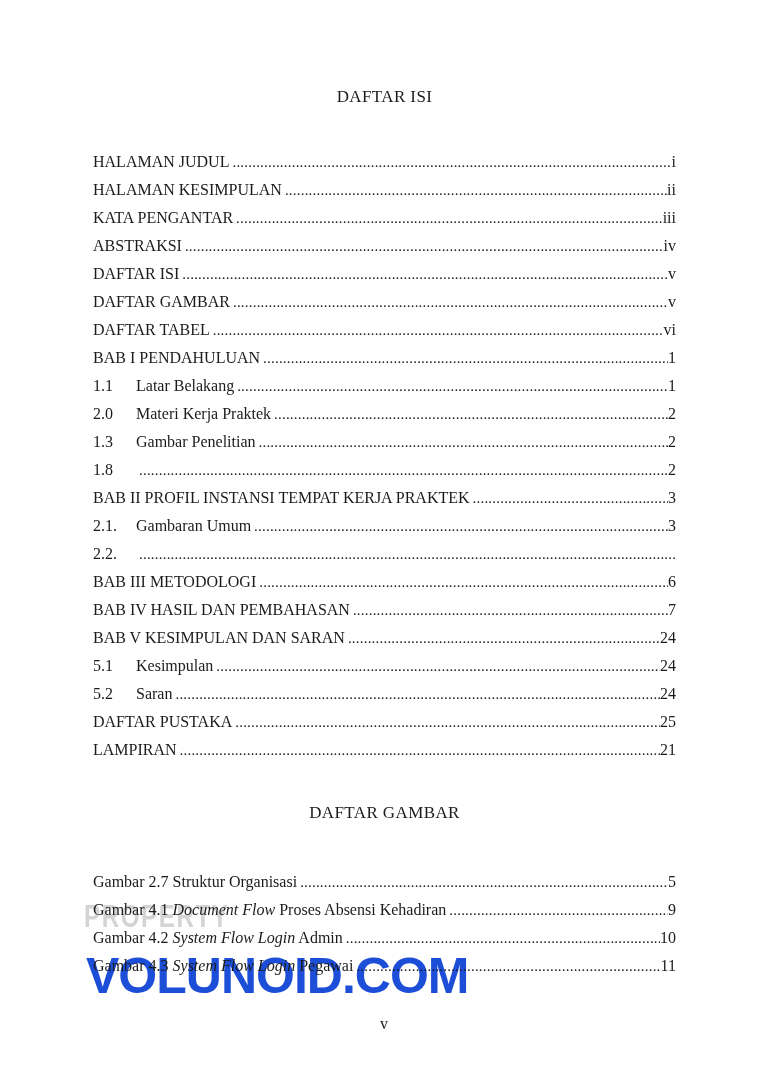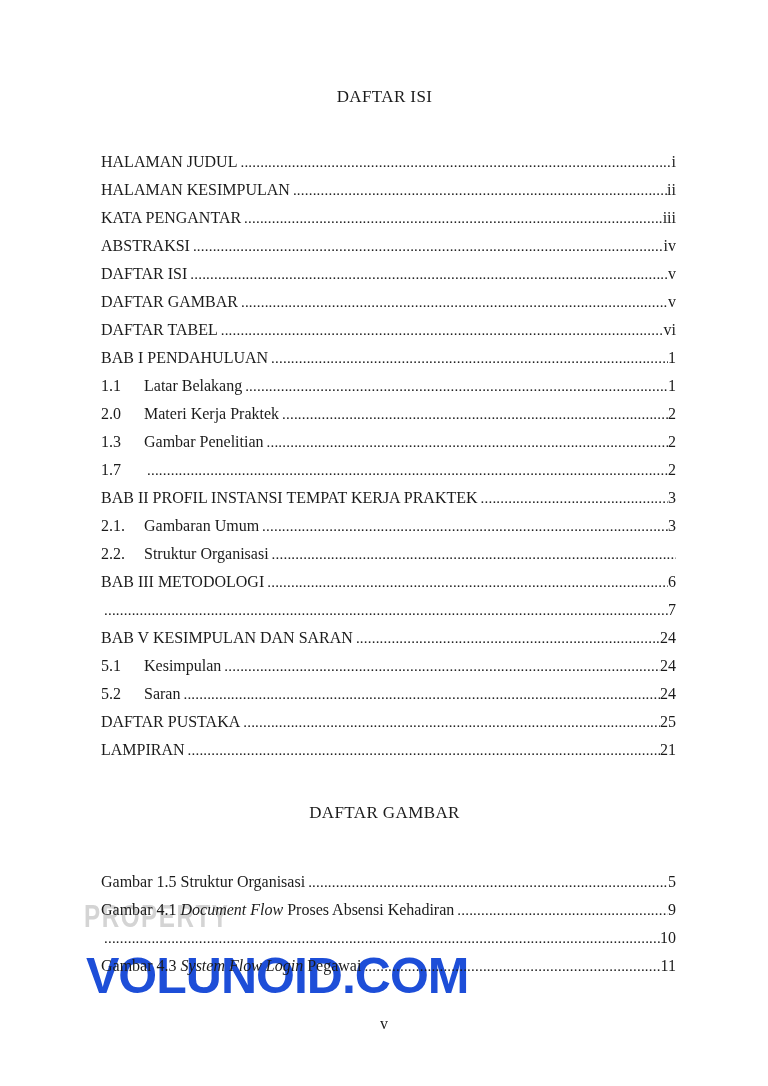--- a/index.html
+++ b/index.html
@@ -59,21 +59,20 @@
   .toc-title { margin-bottom: 40px; }
   .figures-title { margin-top: 38px; margin-bottom: 44px; }
   .entry-list { margin: 0; }
   .row {
     display: flex;
     align-items: center;
     height: 28px;
     line-height: 28px;
     white-space: nowrap;
     font-size: 16px;
-    margin-left: 8px;
   }
   .num { flex: none; width: 43px; }
   .label { flex: none; }
   .leader {
     flex: 1 1 auto;
     overflow: hidden;
     white-space: nowrap;
     font-size: 15px;
     letter-spacing: 0.2px;
     padding: 0 2px 0 3px;
@@ -167,51 +166,51 @@
       </div>
 
       <div class="row">
         <span class="num">1.3</span>
         <span class="label">Gambar Penelitian</span>
         <span class="leader">....................................................................................................................................................................................................................................................................</span>
         <span class="pagenum">2</span>
       </div>
 
       <div class="row">
-        <span class="num">1.7</span>
+        <span class="num">1.8</span>
         <span class="leader">....................................................................................................................................................................................................................................................................</span>
         <span class="pagenum">2</span>
       </div>
 
       <div class="row">
         <span class="label">BAB II PROFIL INSTANSI TEMPAT KERJA PRAKTEK</span>
         <span class="leader">....................................................................................................................................................................................................................................................................</span>
         <span class="pagenum">3</span>
       </div>
 
       <div class="row">
         <span class="num">2.1.</span>
         <span class="label">Gambaran Umum</span>
         <span class="leader">....................................................................................................................................................................................................................................................................</span>
         <span class="pagenum">3</span>
       </div>
 
       <div class="row">
         <span class="num">2.2.</span>
-        <span class="label">Struktur Organisasi</span>
         <span class="leader">....................................................................................................................................................................................................................................................................</span>
       </div>
 
       <div class="row">
         <span class="label">BAB III METODOLOGI</span>
         <span class="leader">....................................................................................................................................................................................................................................................................</span>
         <span class="pagenum">6</span>
       </div>
 
       <div class="row">
+        <span class="label">BAB IV HASIL DAN PEMBAHASAN</span>
         <span class="leader">....................................................................................................................................................................................................................................................................</span>
         <span class="pagenum">7</span>
       </div>
 
       <div class="row">
         <span class="label">BAB V KESIMPULAN DAN SARAN</span>
         <span class="leader">....................................................................................................................................................................................................................................................................</span>
         <span class="pagenum">24</span>
       </div>
 
@@ -241,32 +240,33 @@
         <span class="pagenum">21</span>
       </div>
 
     </div>
 
     <h1 class="doc-title figures-title">DAFTAR GAMBAR</h1>
 
     <div class="entry-list">
 
       <div class="row">
-        <span class="label"><span>Gambar 1.5 Struktur Organisasi</span><i></i><span></span></span>
+        <span class="label"><span>Gambar 2.7 Struktur Organisasi</span><i></i><span></span></span>
         <span class="leader">....................................................................................................................................................................................................................................................................</span>
         <span class="pagenum">5</span>
       </div>
 
       <div class="row">
         <span class="label"><span>Gambar 4.1 </span><i>Document Flow</i><span> Proses Absensi Kehadiran</span></span>
         <span class="leader">....................................................................................................................................................................................................................................................................</span>
         <span class="pagenum">9</span>
       </div>
 
       <div class="row">
+        <span class="label"><span>Gambar 4.2 </span><i>System Flow Login</i><span> Admin</span></span>
         <span class="leader">....................................................................................................................................................................................................................................................................</span>
         <span class="pagenum">10</span>
       </div>
 
       <div class="row">
         <span class="label"><span>Gambar 4.3 </span><i>System Flow Login</i><span> Pegawai</span></span>
         <span class="leader">....................................................................................................................................................................................................................................................................</span>
         <span class="pagenum">11</span>
       </div>
 

